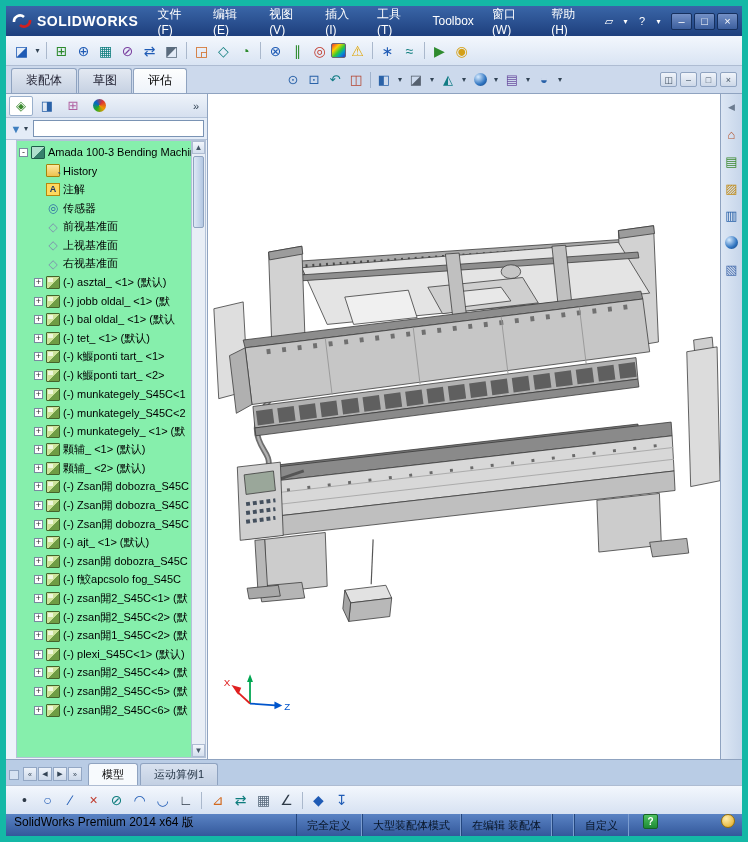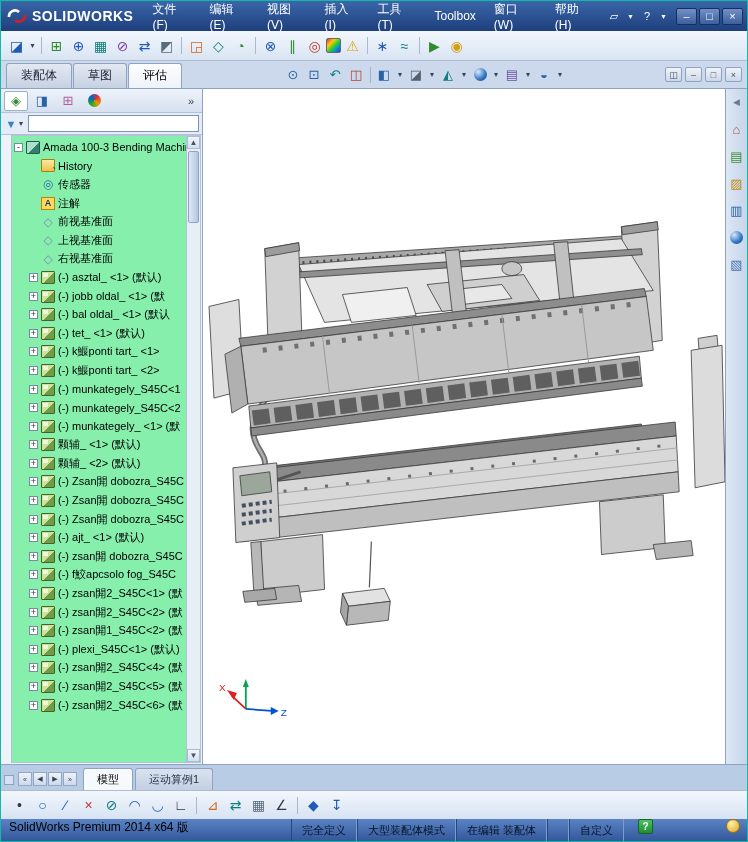--- a/index.html
+++ b/index.html
@@ -1,18 +1,18 @@
 <!DOCTYPE html>
 <html><head>
 <meta charset="utf-8">
 <style>
   *{margin:0;padding:0;box-sizing:border-box}
   html,body{width:748px;height:842px;overflow:hidden}
   body{font-family:"Liberation Sans","DejaVu Sans",sans-serif;font-size:12px;background:#fff}
-  .window{width:748px;height:842px;display:flex;flex-direction:column;border:1px solid #14b8a6;background:#fff}
+  .window{width:748px;height:842px;display:flex;flex-direction:column;border:6px solid #14b8a6;background:#fff}
 
   
   .titlebar{height:30px;background:linear-gradient(#3a66a8,#1e3f7d);display:flex;align-items:center;color:#fff;padding:0 4px;flex:0 0 auto}
   .brand{display:flex;align-items:center;gap:5px;padding:0 10px 0 2px}
   .ds-mark{display:flex;align-items:center}
   .brand-name{font-weight:bold;letter-spacing:.5px;font-size:14px}
   .menubar{display:flex;height:100%;align-items:stretch}
   .menu-item{padding:0 9px;display:flex;align-items:center;font-size:12px;color:#fff;cursor:default}
   .title-icons{margin-left:auto;display:flex;align-items:center;gap:2px}
   .ticonbtn{width:20px;height:18px;color:#fff;display:flex;align-items:center;justify-content:center;font-size:11px}
@@ -242,28 +242,28 @@
           <div>
 
               <div class="trow">
                 <span class="exp none"></span>
                 <span class="ticon i-hist"></span>
                 <span class="ttext">History</span>
               </div>
 
               <div class="trow">
                 <span class="exp none"></span>
+                <span class="ticon i-ann"></span>
+                <span class="ttext">注解</span>
+              </div>
+
+              <div class="trow">
+                <span class="exp none"></span>
                 <span class="ticon i-sens"></span>
                 <span class="ttext">传感器</span>
-              </div>
-
-              <div class="trow">
-                <span class="exp none"></span>
-                <span class="ticon i-ann"></span>
-                <span class="ttext">注解</span>
               </div>
 
               <div class="trow">
                 <span class="exp none"></span>
                 <span class="ticon i-plane"></span>
                 <span class="ttext">前视基准面</span>
               </div>
 
               <div class="trow">
                 <span class="exp none"></span>

